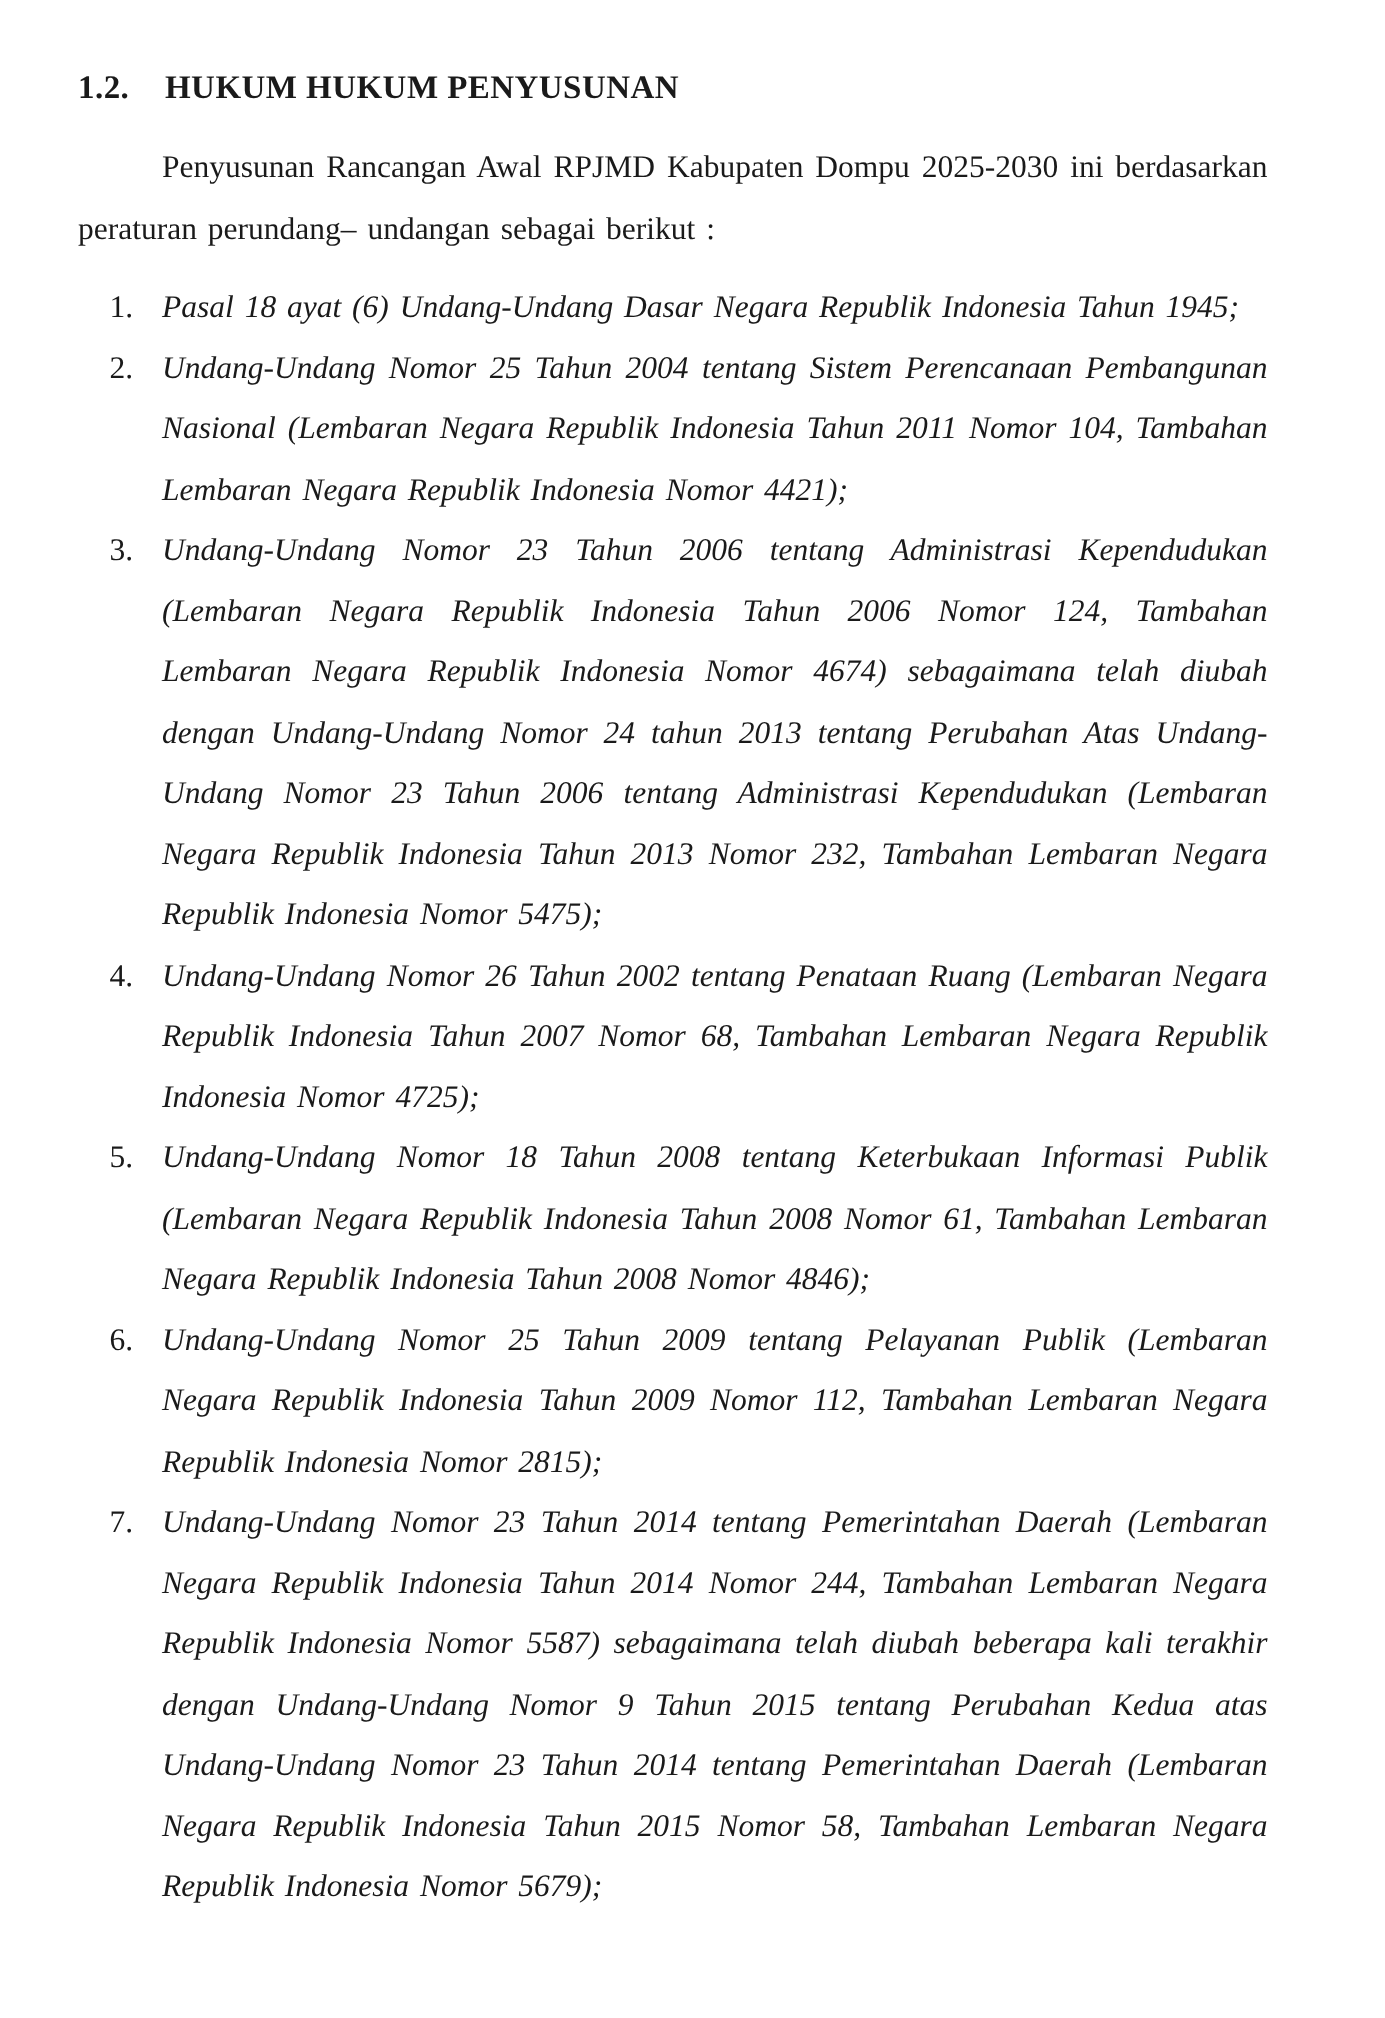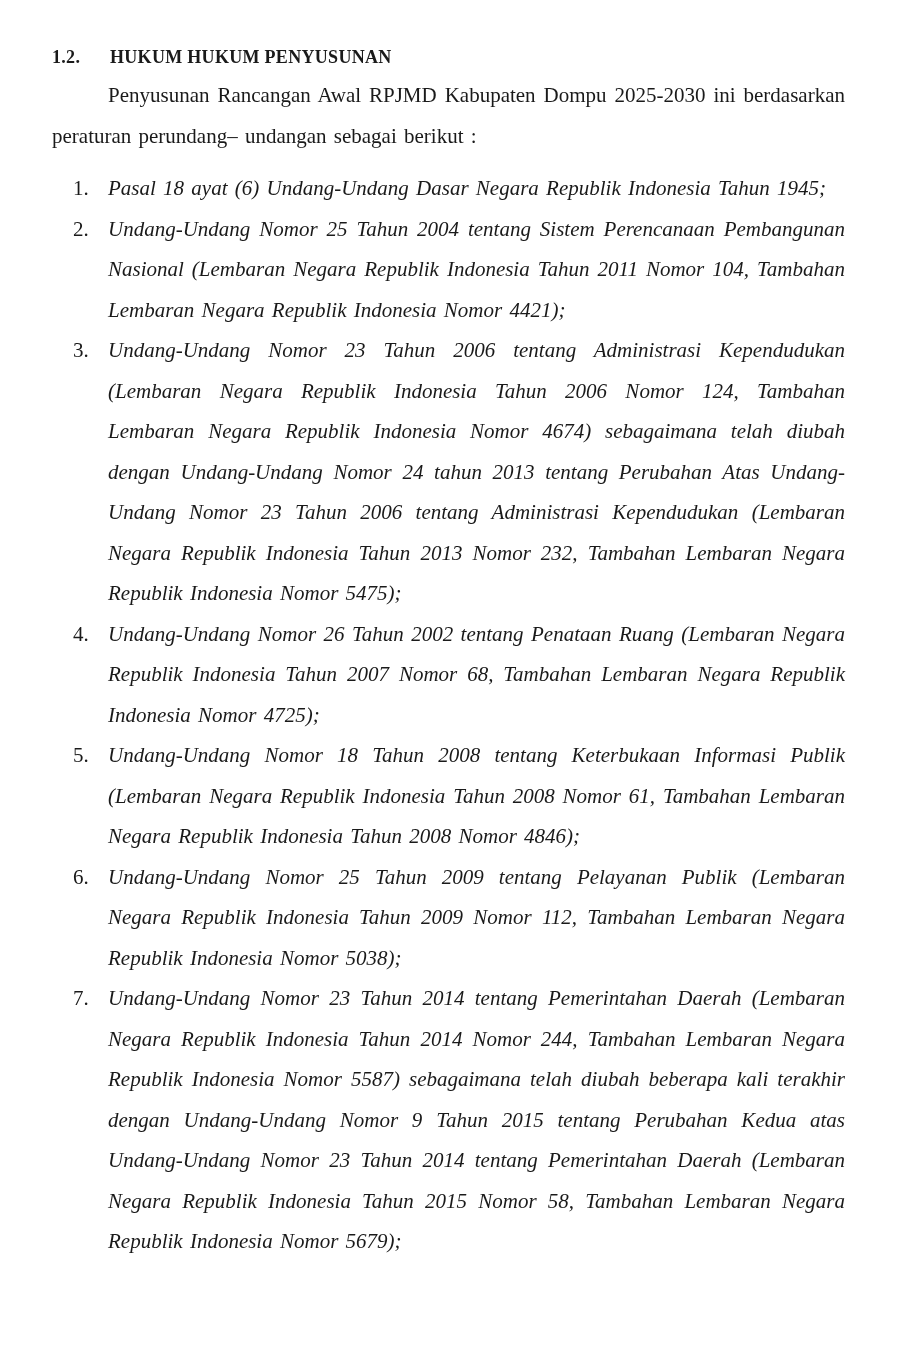--- a/index.html
+++ b/index.html
@@ -15,30 +15,30 @@
   }
   .page {
     width: 923px;
     height: 1345px;
     padding: 44px 78px 0 52px;
     background: #ffffff;
   }
   .heading {
     display: flex;
     font-weight: bold;
-    font-size: 18px;
+    font-size: 22px;
     line-height: 27px;
     letter-spacing: 0.3px;
   }
   .heading .num {
     width: 58px;
     flex-shrink: 0;
   }
   .intro {
-    margin-top: 4px;
+    margin-top: 20px;
     font-size: 21px;
     line-height: 40.5px;
     text-align: justify;
     text-indent: 56px;
     word-spacing: 2px;
   }
   .legal-list {
     margin-top: 12px;
   }
   .legal-item {
@@ -92,21 +92,21 @@
       <span class="text">Undang-Undang Nomor 26 Tahun 2002 tentang Penataan Ruang (Lembaran Negara Republik Indonesia Tahun 2007 Nomor 68, Tambahan Lembaran Negara Republik Indonesia Nomor 4725);</span>
     </div>
 
     <div class="legal-item">
       <span class="num">5.</span>
       <span class="text">Undang-Undang Nomor 18 Tahun 2008 tentang Keterbukaan Informasi Publik (Lembaran Negara Republik Indonesia Tahun 2008 Nomor 61, Tambahan Lembaran Negara Republik Indonesia Tahun 2008 Nomor 4846);</span>
     </div>
 
     <div class="legal-item">
       <span class="num">6.</span>
-      <span class="text">Undang-Undang Nomor 25 Tahun 2009 tentang Pelayanan Publik (Lembaran Negara Republik Indonesia Tahun 2009 Nomor 112, Tambahan Lembaran Negara Republik Indonesia Nomor 5038);</span>
+      <span class="text">Undang-Undang Nomor 25 Tahun 2009 tentang Pelayanan Publik (Lembaran Negara Republik Indonesia Tahun 2009 Nomor 112, Tambahan Lembaran Negara Republik Indonesia Nomor 2815);</span>
     </div>
 
     <div class="legal-item">
       <span class="num">7.</span>
       <span class="text">Undang-Undang Nomor 23 Tahun 2014 tentang Pemerintahan Daerah (Lembaran Negara Republik Indonesia Tahun 2014 Nomor 244, Tambahan Lembaran Negara Republik Indonesia Nomor 5587) sebagaimana telah diubah beberapa kali terakhir dengan Undang-Undang Nomor 9 Tahun 2015 tentang Perubahan Kedua atas Undang-Undang Nomor 23 Tahun 2014 tentang Pemerintahan Daerah (Lembaran Negara Republik Indonesia Tahun 2015 Nomor 58, Tambahan Lembaran Negara Republik Indonesia Nomor 5679);</span>
     </div>
 
   </div>
 
 </div>

